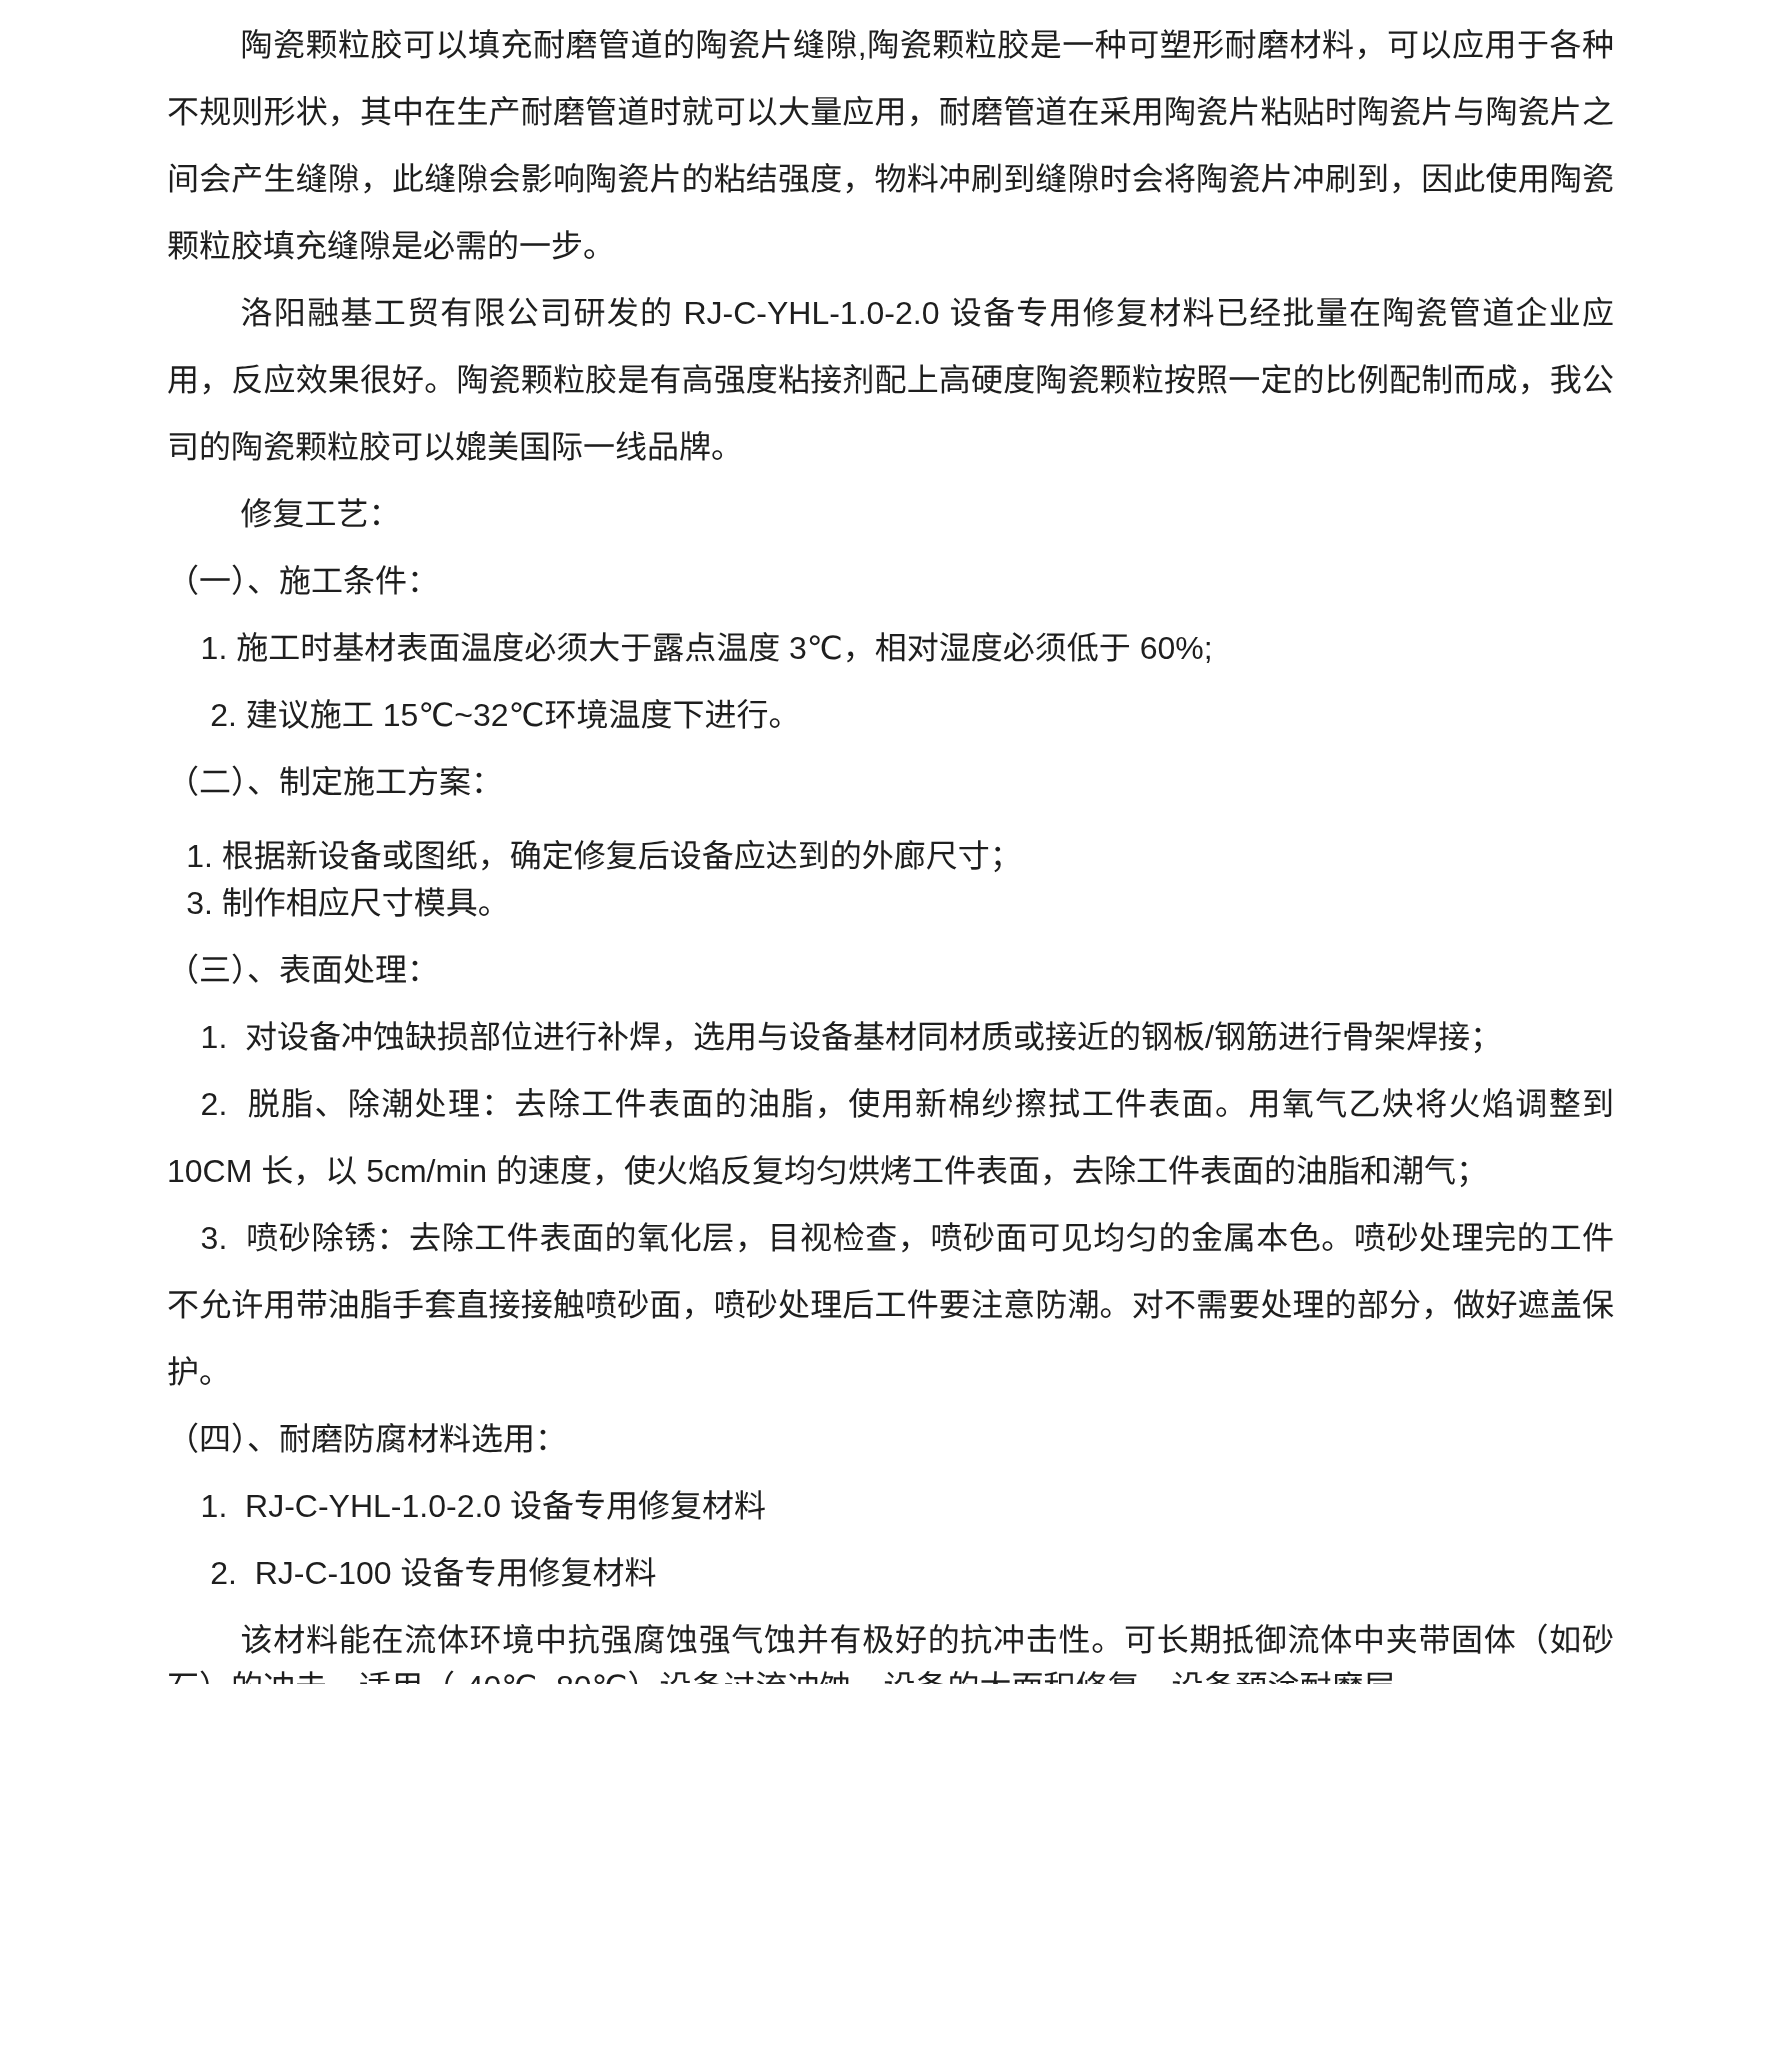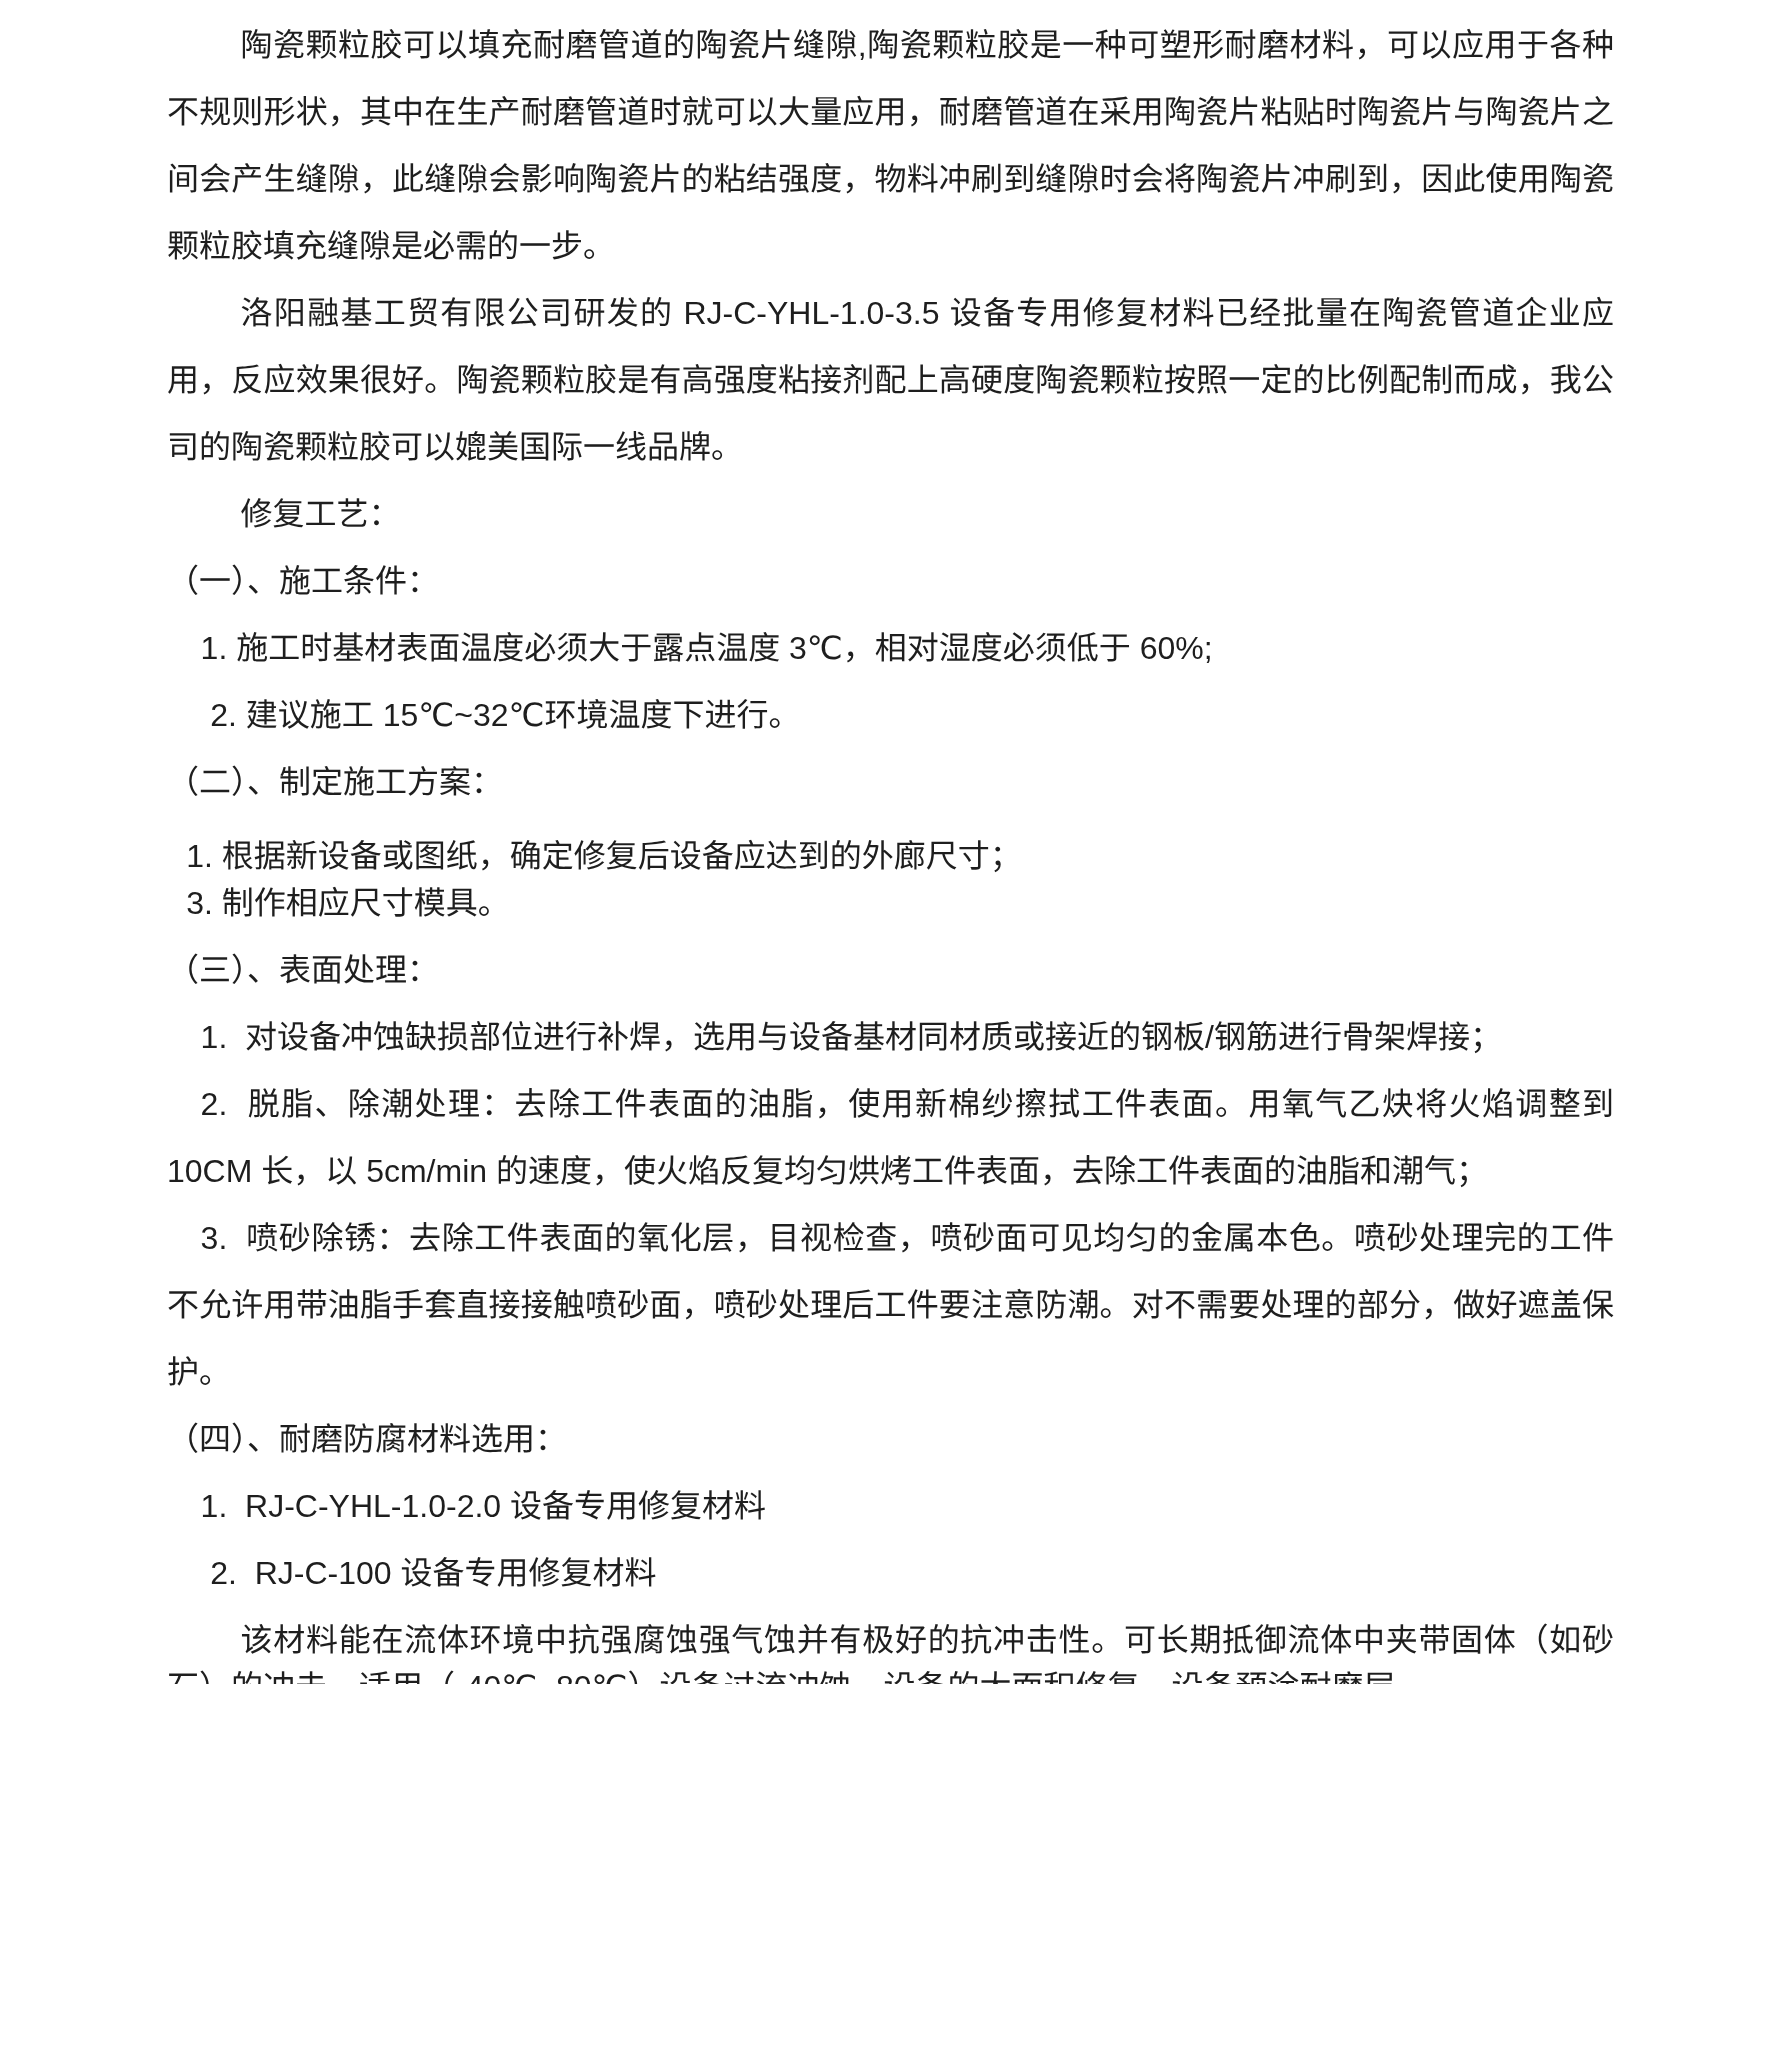--- a/index.html
+++ b/index.html
@@ -37,21 +37,21 @@
   
   .tight    { line-height: 47px; }
   .mt-lg    { margin-top: 17px !important; }
   .mt-sm    { margin-top: 10px !important; }
 </style>
 </head>
 <body>
 
 <div class="page">
   <p class="indent">陶瓷颗粒胶可以填充耐磨管道的陶瓷片缝隙,陶瓷颗粒胶是一种可塑形耐磨材料，可以应用于各种不规则形状，其中在生产耐磨管道时就可以大量应用，耐磨管道在采用陶瓷片粘贴时陶瓷片与陶瓷片之间会产生缝隙，此缝隙会影响陶瓷片的粘结强度，物料冲刷到缝隙时会将陶瓷片冲刷到，因此使用陶瓷颗粒胶填充缝隙是必需的一步。</p>
-  <p class="indent">洛阳融基工贸有限公司研发的 RJ-C-YHL-1.0-3.5 设备专用修复材料已经批量在陶瓷管道企业应用，反应效果很好。陶瓷颗粒胶是有高强度粘接剂配上高硬度陶瓷颗粒按照一定的比例配制而成，我公司的陶瓷颗粒胶可以媲美国际一线品牌。</p>
+  <p class="indent">洛阳融基工贸有限公司研发的 RJ-C-YHL-1.0-2.0 设备专用修复材料已经批量在陶瓷管道企业应用，反应效果很好。陶瓷颗粒胶是有高强度粘接剂配上高硬度陶瓷颗粒按照一定的比例配制而成，我公司的陶瓷颗粒胶可以媲美国际一线品牌。</p>
   <p class="indent">修复工艺：</p>
   <p>（一）、施工条件：</p>
   <p class="item">1. 施工时基材表面温度必须大于露点温度 3℃，相对湿度必须低于 60%;</p>
   <p class="item-2">2. 建议施工 15℃~32℃环境温度下进行。</p>
   <p>（二）、制定施工方案：</p>
   <p class="item-sm tight mt-lg">1. 根据新设备或图纸，确定修复后设备应达到的外廊尺寸；</p>
   <p class="item-sm tight">3. 制作相应尺寸模具。</p>
   <p class="mt-sm">（三）、表面处理：</p>
   <p class="item">1.  对设备冲蚀缺损部位进行补焊，选用与设备基材同材质或接近的钢板/钢筋进行骨架焊接；</p>
   <p class="hang">2.  脱脂、除潮处理：去除工件表面的油脂，使用新棉纱擦拭工件表面。用氧气乙炔将火焰调整到 10CM 长，以 5cm/min 的速度，使火焰反复均匀烘烤工件表面，去除工件表面的油脂和潮气；</p>

